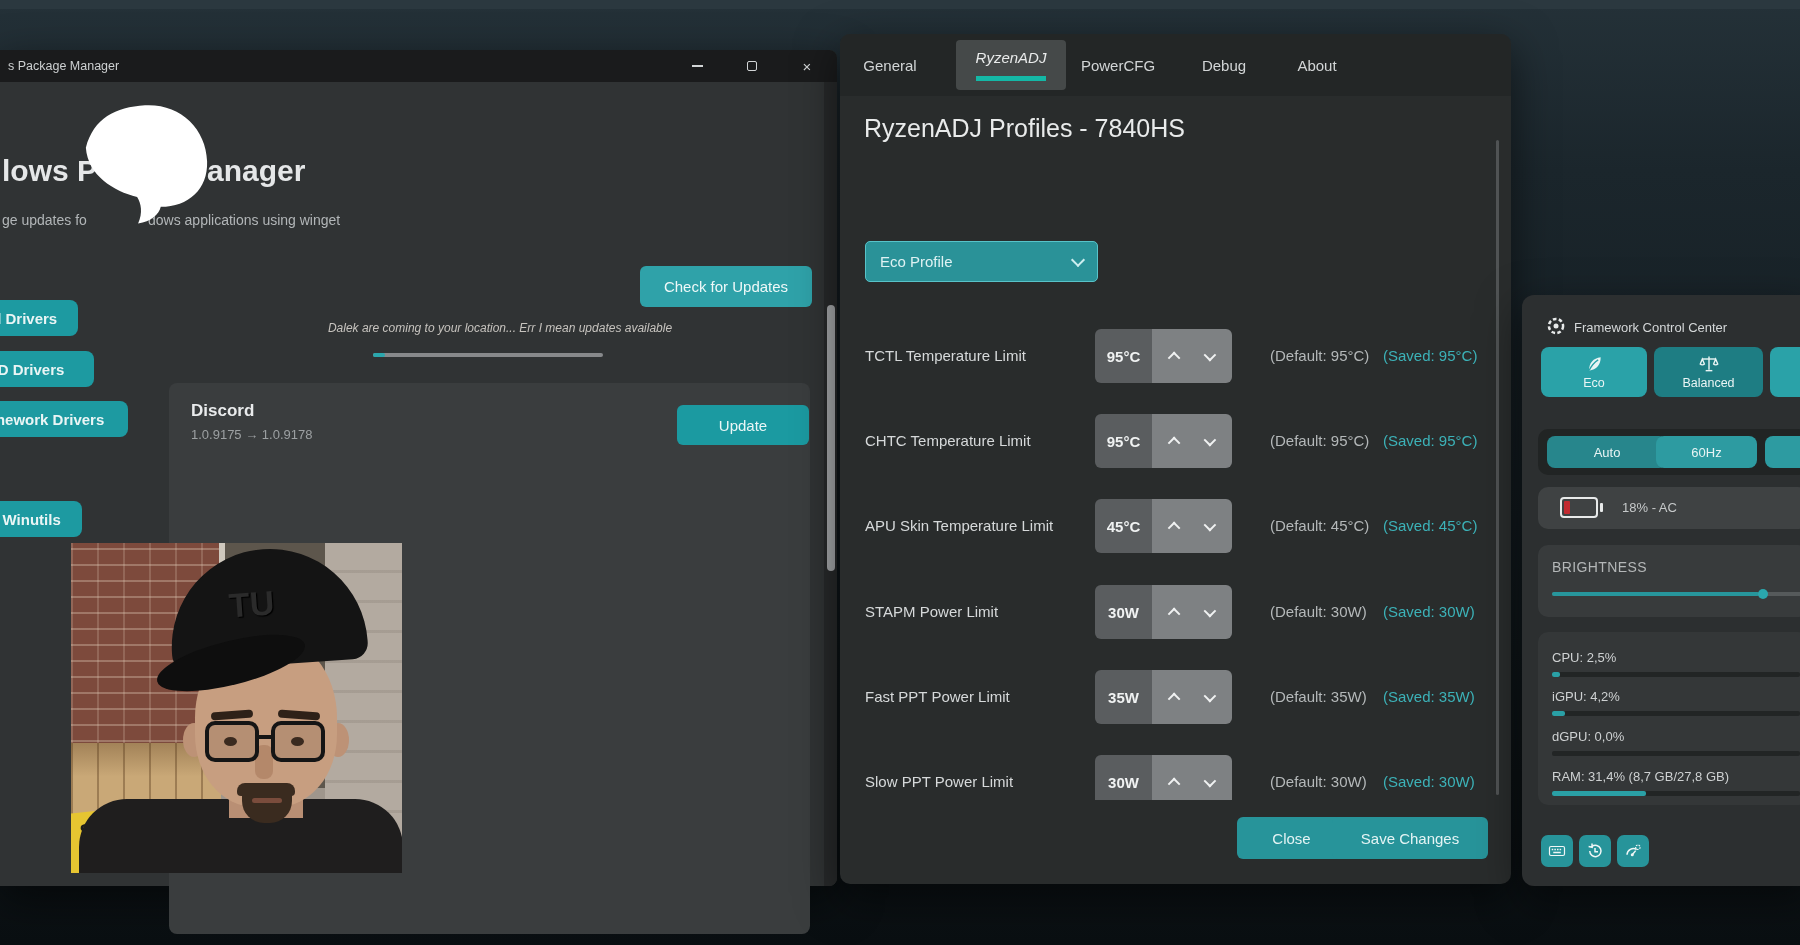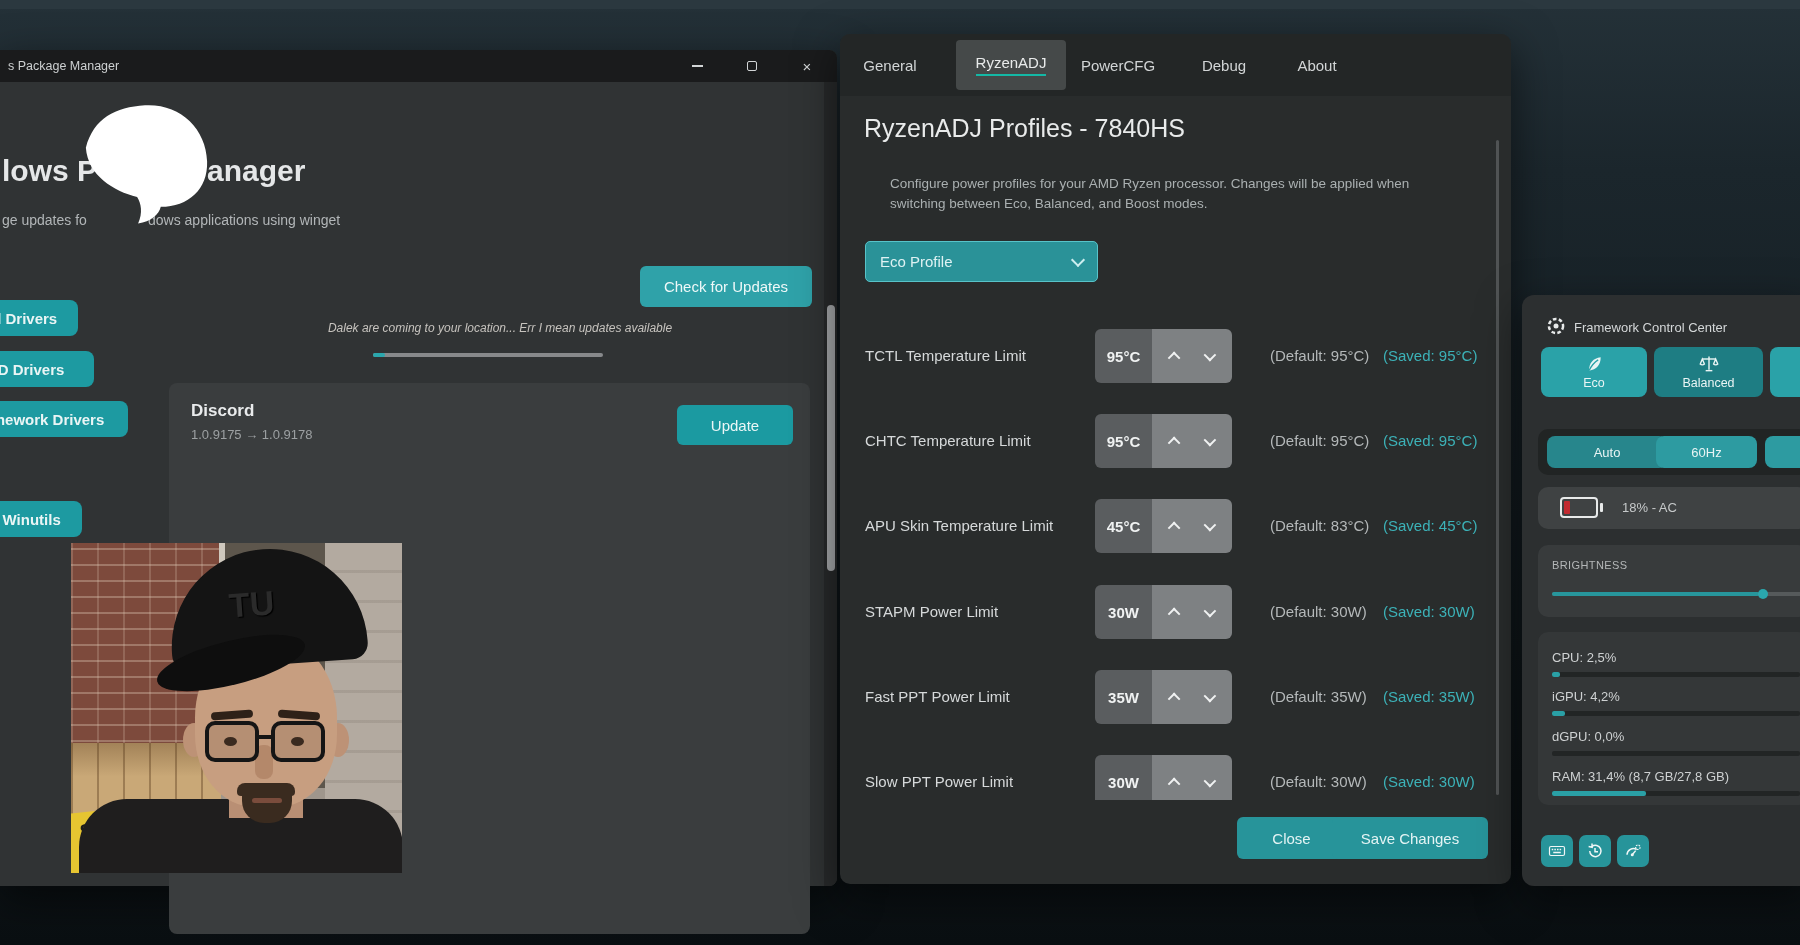--- a/index.html
+++ b/index.html
@@ -28,37 +28,37 @@
   .drv-3{top:351px;width:160px;} .drv-4{top:451px;width:114px;}
   .chk-btn{position:absolute;left:640px;top:216px;width:172px;height:41px;background:#2fa2a9;border-radius:6px;
     color:#eef8f8;font-size:15px;display:flex;align-items:center;justify-content:center;}
   .pm-status{position:absolute;left:170px;top:271px;width:660px;text-align:center;
     font-style:italic;font-size:12px;color:#c6c3be;}
   .pm-progress{position:absolute;left:373px;top:303px;width:230px;height:4px;background:#87898b;border-radius:2px;}
   .pm-progress-fill{height:4px;background:#2aa7ad;border-radius:2px;}
   .pm-card{position:absolute;left:169px;top:333px;width:641px;height:551px;background:#3a3d3e;border-radius:8px;}
   .card-name{position:absolute;left:22px;top:18px;font-size:17px;font-weight:700;color:#e9ebec;}
   .card-ver{position:absolute;left:22px;top:44px;font-size:13px;color:#9ca0a2;}
-  .upd-btn{position:absolute;left:508px;top:22px;width:116px;height:40px;background:#1b9aa1;border-radius:6px;
+  .upd-btn{position:absolute;left:508px;top:22px;width:132px;height:40px;background:#1b9aa1;border-radius:6px;
     color:#eaf6f6;font-size:15px;display:flex;align-items:center;justify-content:center;}
   .pm-scroll-track{position:absolute;right:0;top:32px;width:13px;height:804px;background:#27292a;border-radius:0 0 8px 0;}
   .pm-scroll-thumb{position:absolute;right:2px;top:223px;width:8px;height:266px;background:#a3a6a8;border-radius:4px;}
 
   
   .blob{position:absolute;left:76px;top:100px;width:138px;height:124px;z-index:6;}
 
   
   .ra-window{position:absolute;left:840px;top:34px;width:671px;height:850px;background:#292c2c;
     border-radius:10px;box-shadow:0 14px 44px rgba(0,0,0,.55);z-index:1;}
   .ra-tabbar{position:absolute;left:0;top:0;width:100%;height:62px;background:#232626;border-radius:10px 10px 0 0;}
   .ra-tab{position:absolute;top:6px;height:50px;width:92px;display:flex;align-items:center;justify-content:center;
     font-size:15px;color:#d2d5d6;}
   .ra-tab.t0{left:4px;} .ra-tab.t1{left:116px;width:110px;background:#454949;border-radius:4px;color:#e9ebeb;}
   .ra-tab.t2{left:232px;} .ra-tab.t3{left:338px;} .ra-tab.t4{left:431px;}
-  .tab-underline{border-bottom:2px solid #14b8a6;padding-bottom:3px;}
+  .tab-underline{border-bottom:5px solid #14b8a6;padding-bottom:10px;font-style:italic;}
   .ra-title{position:absolute;left:24px;top:80px;font-size:25px;font-weight:400;color:#e9ebeb;}
   .ra-desc{position:absolute;left:50px;top:140px;font-size:13.5px;color:#aab0b1;line-height:20px;}
   .ra-dropdown{position:absolute;left:25px;top:207px;width:233px;height:41px;background:#2a9298;
     border:1px solid #58c3c9;border-radius:5px;}
   .ra-dropdown-label{position:absolute;left:14px;top:11px;font-size:15px;color:#def2f3;}
   .dd-chev{position:absolute;right:14px;top:13px;width:10px;height:10px;border-left:2px solid #cdeef0;
     border-top:2px solid #cdeef0;transform:rotate(-135deg);}
   .ra-rows-clip{position:absolute;left:0;top:200px;width:671px;height:566px;overflow:hidden;}
   .ra-row{position:absolute;left:0;width:671px;height:54px;}
   .r0{top:95px;} .r1{top:180px;} .r2{top:265px;} .r3{top:351px;} .r4{top:436px;} .r5{top:521px;}
@@ -92,21 +92,21 @@
     display:flex;align-items:center;justify-content:center;}
   .rr-auto{left:9px;width:120px;background:#27868c;}
   .rr-60{left:118px;width:101px;background:#2d9ba1;}
   .rr-third{left:227px;width:60px;background:#2d9ba1;}
   .batt-row{position:absolute;left:16px;top:192px;width:270px;height:42px;background:#3f4243;border-radius:10px;}
   .batt-body{position:absolute;left:22px;top:10px;width:38px;height:21px;border:2px solid #e8eaea;border-radius:4px;}
   .batt-nub{position:absolute;left:62px;top:16px;width:3px;height:9px;background:#e8eaea;border-radius:1px;}
   .batt-fill{position:absolute;left:2px;top:2px;height:13px;background:#c22a30;border-radius:1px;}
   .batt-text{position:absolute;left:84px;top:13px;font-size:13px;color:#c6c9ca;}
   .bright-box{position:absolute;left:16px;top:250px;width:270px;height:72px;background:#383b3c;border-radius:10px;}
-  .bright-label{position:absolute;left:14px;top:14px;font-size:11px;letter-spacing:.4px;color:#b4b7b8;}
+  .bright-label{position:absolute;left:14px;top:14px;font-size:14px;letter-spacing:.4px;color:#b4b7b8;}
   .bright-track{position:absolute;left:14px;top:47px;width:250px;height:4px;background:#565a5b;border-radius:2px;}
   .bright-fill{position:relative;height:4px;background:#27969c;border-radius:2px;}
   .bright-fill::after{content:'';position:absolute;right:-9px;top:-3px;width:10px;height:10px;border-radius:50%;background:#2aa7ad;}
   .stats-box{position:absolute;left:16px;top:337px;width:270px;height:173px;background:#343738;border-radius:10px;}
   .stat-label{position:absolute;left:14px;font-size:13px;color:#ced1d2;}
   .sl0{top:18px;} .sl1{top:57px;} .sl2{top:97px;} .sl3{top:137px;}
   .stat-track{position:absolute;left:14px;width:248px;height:5px;background:#222525;border-radius:2px;}
   .st0{top:40px;} .st1{top:79px;} .st2{top:119px;} .st3{top:159px;}
   .stat-fill{height:5px;background:#2aa0a6;border-radius:2px;max-width:248px;}
   .fcc-ic-btn{position:absolute;top:540px;width:32px;height:32px;background:#27949a;border-radius:7px;
@@ -214,24 +214,20 @@
         </div>
       <div class="ra-tab t3">
           <span>Debug</span>
         </div>
       <div class="ra-tab t4">
           <span>About</span>
         </div>
     </div>
 
     <div class="ra-title">RyzenADJ Profiles - 7840HS</div>
-    <div class="ra-desc">
-      <div>Configure power profiles for your AMD Ryzen processor. Changes will be applied when</div>
-      <div>switching between Eco, Balanced, and Boost modes.</div>
-    </div>
 
     <div class="ra-dropdown">
       <div class="ra-dropdown-label">Eco Profile</div>
       <div class="dd-chev"></div>
     </div>
 
     <div class="ra-rows-clip">
 
       <div class="ra-row r0">
         <div class="row-label">TCTL Temperature Limit</div>
@@ -261,21 +257,21 @@
 
       <div class="ra-row r2">
         <div class="row-label">APU Skin Temperature Limit</div>
         <div class="spinner">
           <div class="spin-val">45°C</div>
           <div class="spin-arrows">
             <span class="chev up"></span>
             <span class="chev down"></span>
           </div>
         </div>
-        <div class="row-default">(Default: 83°C)</div>
+        <div class="row-default">(Default: 45°C)</div>
         <div class="row-saved">(Saved: 45°C)</div>
       </div>
 
       <div class="ra-row r3">
         <div class="row-label">STAPM Power Limit</div>
         <div class="spinner">
           <div class="spin-val">30W</div>
           <div class="spin-arrows">
             <span class="chev up"></span>
             <span class="chev down"></span>

